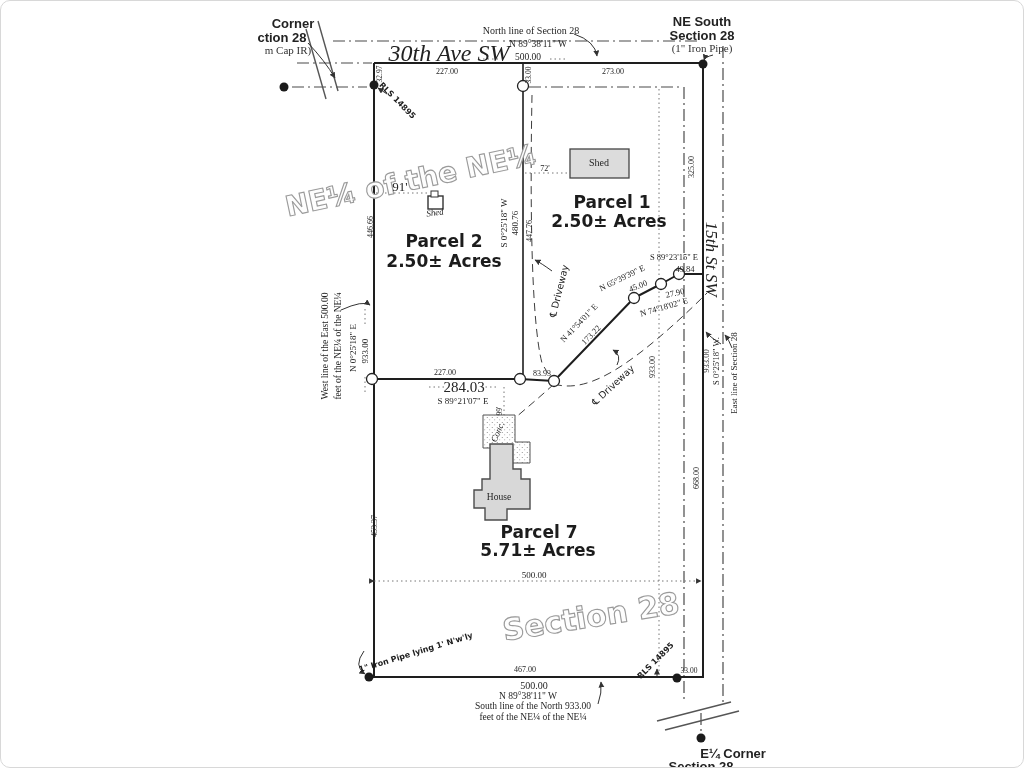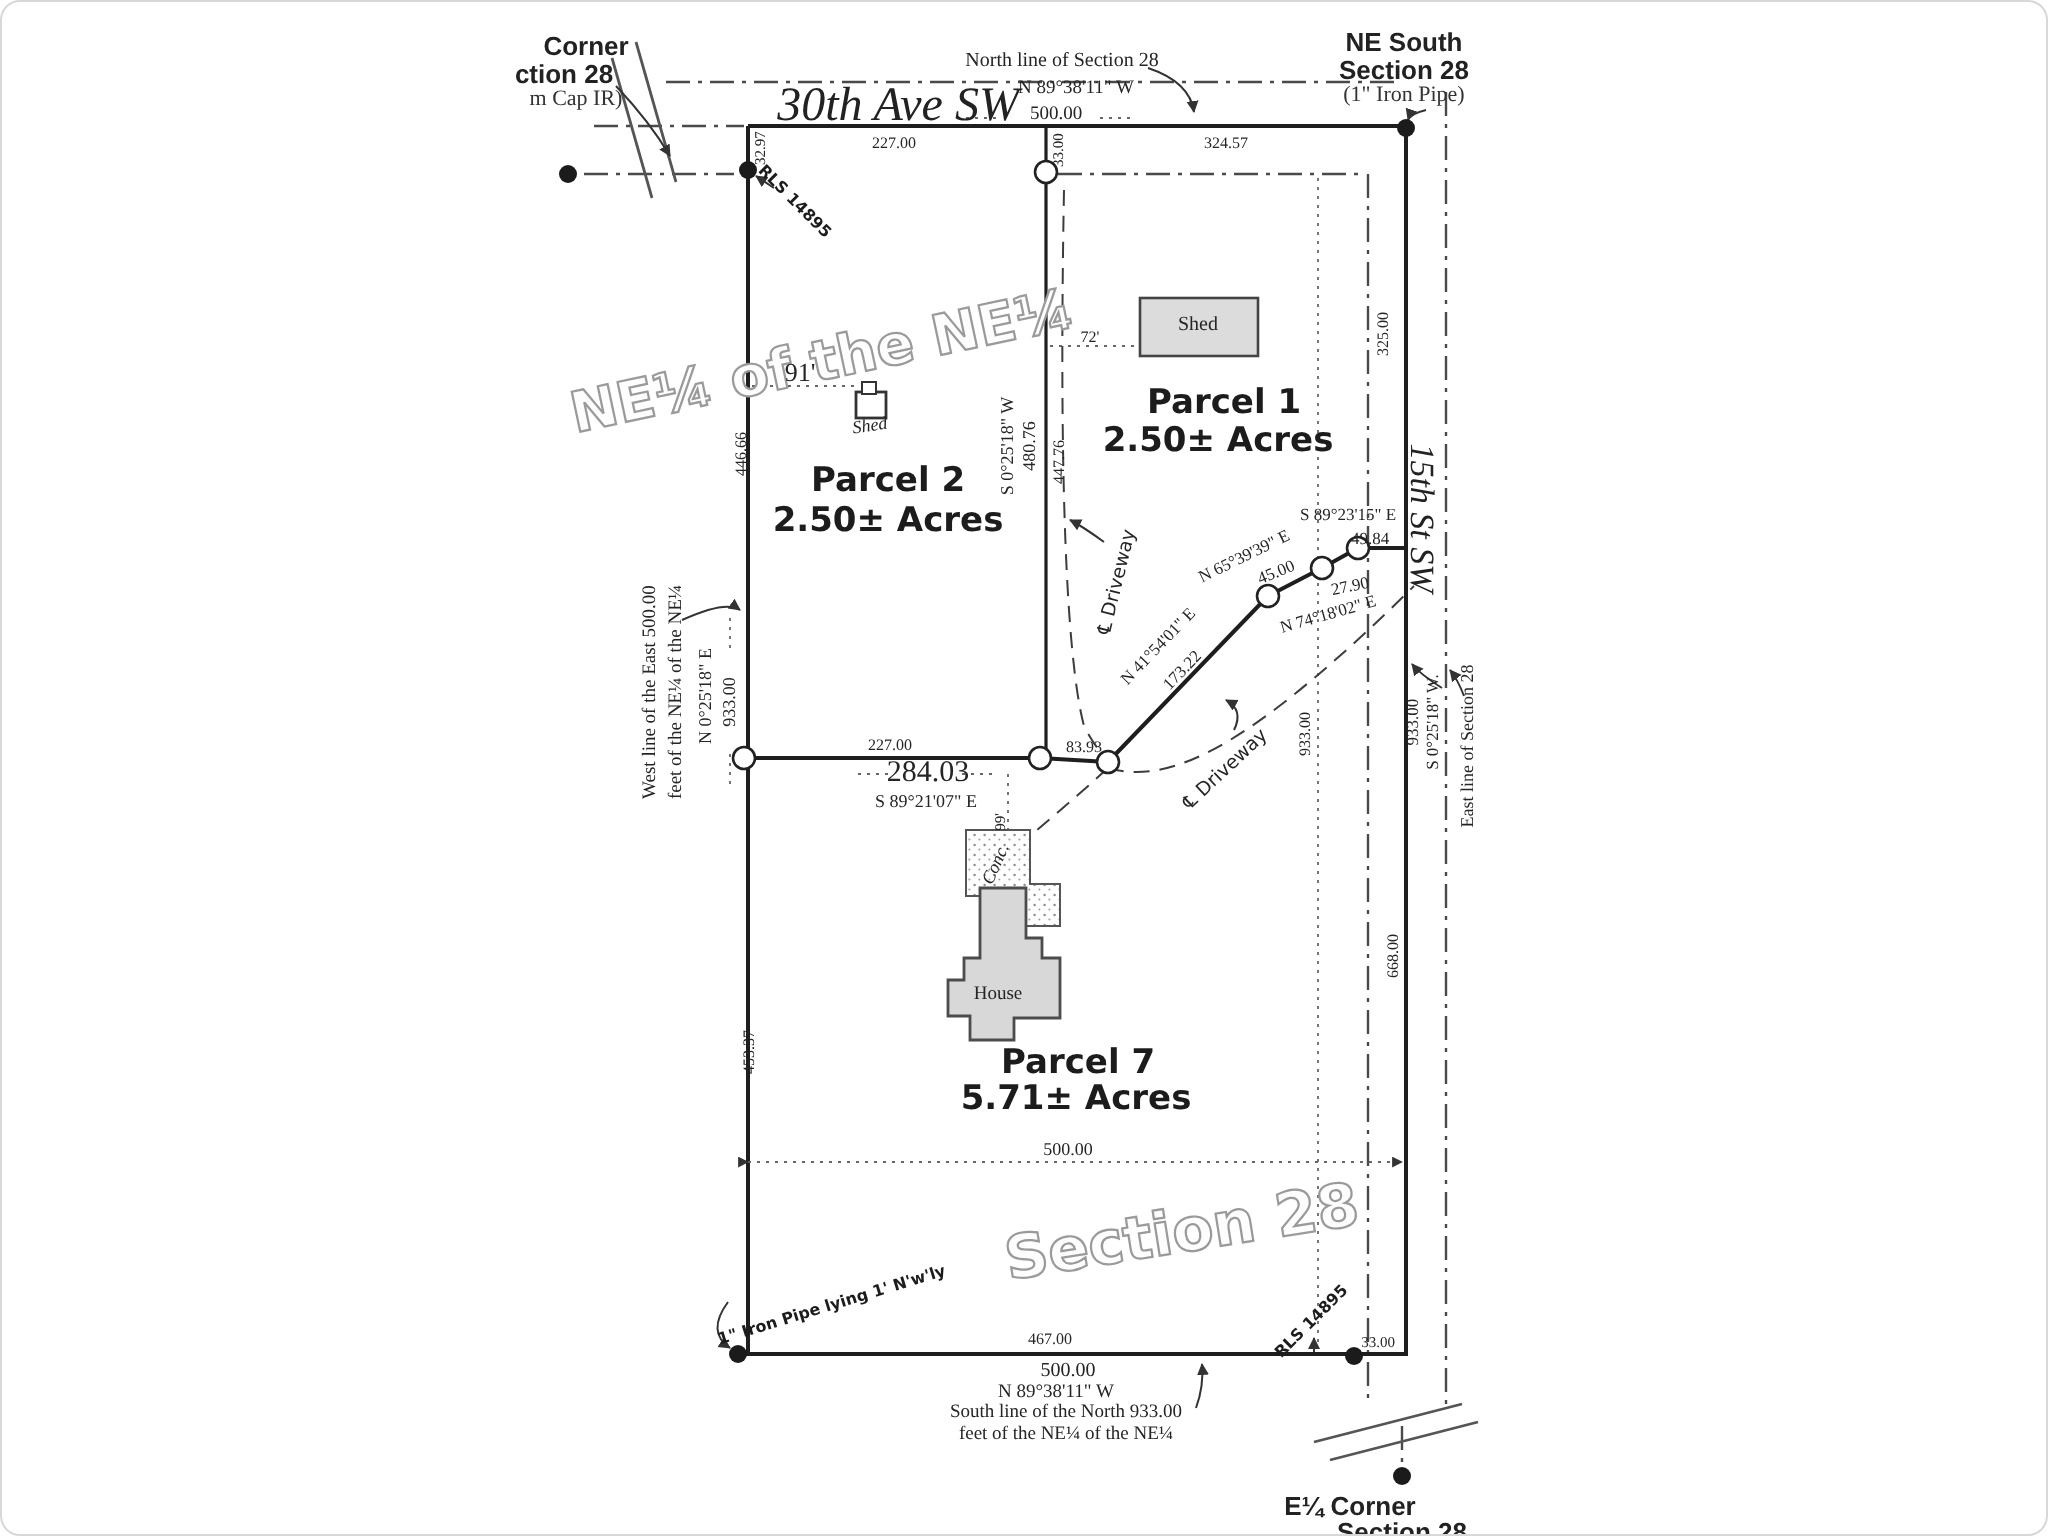--- a/index.html
+++ b/index.html
@@ -133,40 +133,40 @@
   <span class="lbl street" style="left:710px;top:258px;font-size:17px;transform:translate(-50%,-50%) rotate(90deg)">15th St SW</span>
 
   <span class="lbl corner" style="left:292px;top:22px">Corner</span>
   <span class="lbl corner" style="left:281px;top:36px">ction 28</span>
   <span class="lbl cornersub" style="left:287px;top:49px">m Cap IR)</span>
 
   <span class="lbl corner" style="left:701px;top:20px">NE South</span>
   <span class="lbl corner" style="left:701px;top:34px">Section 28</span>
   <span class="lbl cornersub" style="left:701px;top:47px">(1" Iron Pipe)</span>
 
-  <span class="lbl corner" style="left:674px;top:752px">E¼ Corner</span>
+  <span class="lbl corner" style="left:732px;top:752px">E¼ Corner</span>
   <span class="lbl corner" style="left:700px;top:765px">Section 28</span>
 
   <span class="lbl hand" style="left:611px;top:201px;font-size:17px">Parcel 1</span>
   <span class="lbl hand" style="left:608px;top:220px;font-size:17px">2.50± Acres</span>
   <span class="lbl hand" style="left:443px;top:240px;font-size:17px">Parcel 2</span>
   <span class="lbl hand" style="left:443px;top:260px;font-size:17px">2.50± Acres</span>
   <span class="lbl hand" style="left:538px;top:531px;font-size:17px">Parcel 7</span>
   <span class="lbl hand" style="left:537px;top:549px;font-size:17px">5.71± Acres</span>
 
   <span class="lbl" style="left:598px;top:162px;font-size:10px">Shed</span>
   <span class="lbl it" style="left:434px;top:212px;font-size:9px;transform:translate(-50%,-50%) rotate(-8deg)">Shed</span>
   <span class="lbl" style="left:498px;top:497px;font-size:9.5px">House</span>
   <span class="lbl it" style="left:497px;top:431px;font-size:9px;transform:translate(-50%,-50%) rotate(-66deg)">Conc.</span>
 
   <span class="lbl" style="left:530px;top:30px;font-size:10px">North line of Section 28</span>
   <span class="lbl" style="left:537px;top:44px;font-size:9.5px">N 89°38'11" W</span>
   <span class="lbl" style="left:527px;top:57px;font-size:9.5px">500.00</span>
   <span class="lbl" style="left:446px;top:71px;font-size:8px">227.00</span>
-  <span class="lbl" style="left:612px;top:71px;font-size:8px">324.57</span>
+  <span class="lbl" style="left:612px;top:71px;font-size:8px">273.00</span>
   <span class="lbl" style="left:528px;top:74px;font-size:7.5px;transform:translate(-50%,-50%) rotate(-90deg)">33.00</span>
   <span class="lbl" style="left:379px;top:73px;font-size:7.5px;transform:translate(-50%,-50%) rotate(-90deg)">32.97</span>
   <span class="lbl hand" style="left:396px;top:100px;font-size:8px;transform:translate(-50%,-50%) rotate(45deg)">RLS 14895</span>
 
   <span class="lbl" style="left:325px;top:345px;font-size:9.5px;transform:translate(-50%,-50%) rotate(-90deg)">West line of the East 500.00</span>
   <span class="lbl" style="left:338px;top:345px;font-size:9.5px;transform:translate(-50%,-50%) rotate(-90deg)">feet of the NE¼ of the NE¼</span>
   <span class="lbl" style="left:352px;top:347px;font-size:9px;transform:translate(-50%,-50%) rotate(-90deg)">N 0°25'18" E</span>
   <span class="lbl" style="left:364px;top:350px;font-size:9px;transform:translate(-50%,-50%) rotate(-90deg)">933.00</span>
   <span class="lbl" style="left:370px;top:226px;font-size:8px;transform:translate(-50%,-50%) rotate(-90deg)">446.66</span>
   <span class="lbl" style="left:374px;top:525px;font-size:8px;transform:translate(-50%,-50%) rotate(-90deg)">453.37</span>

